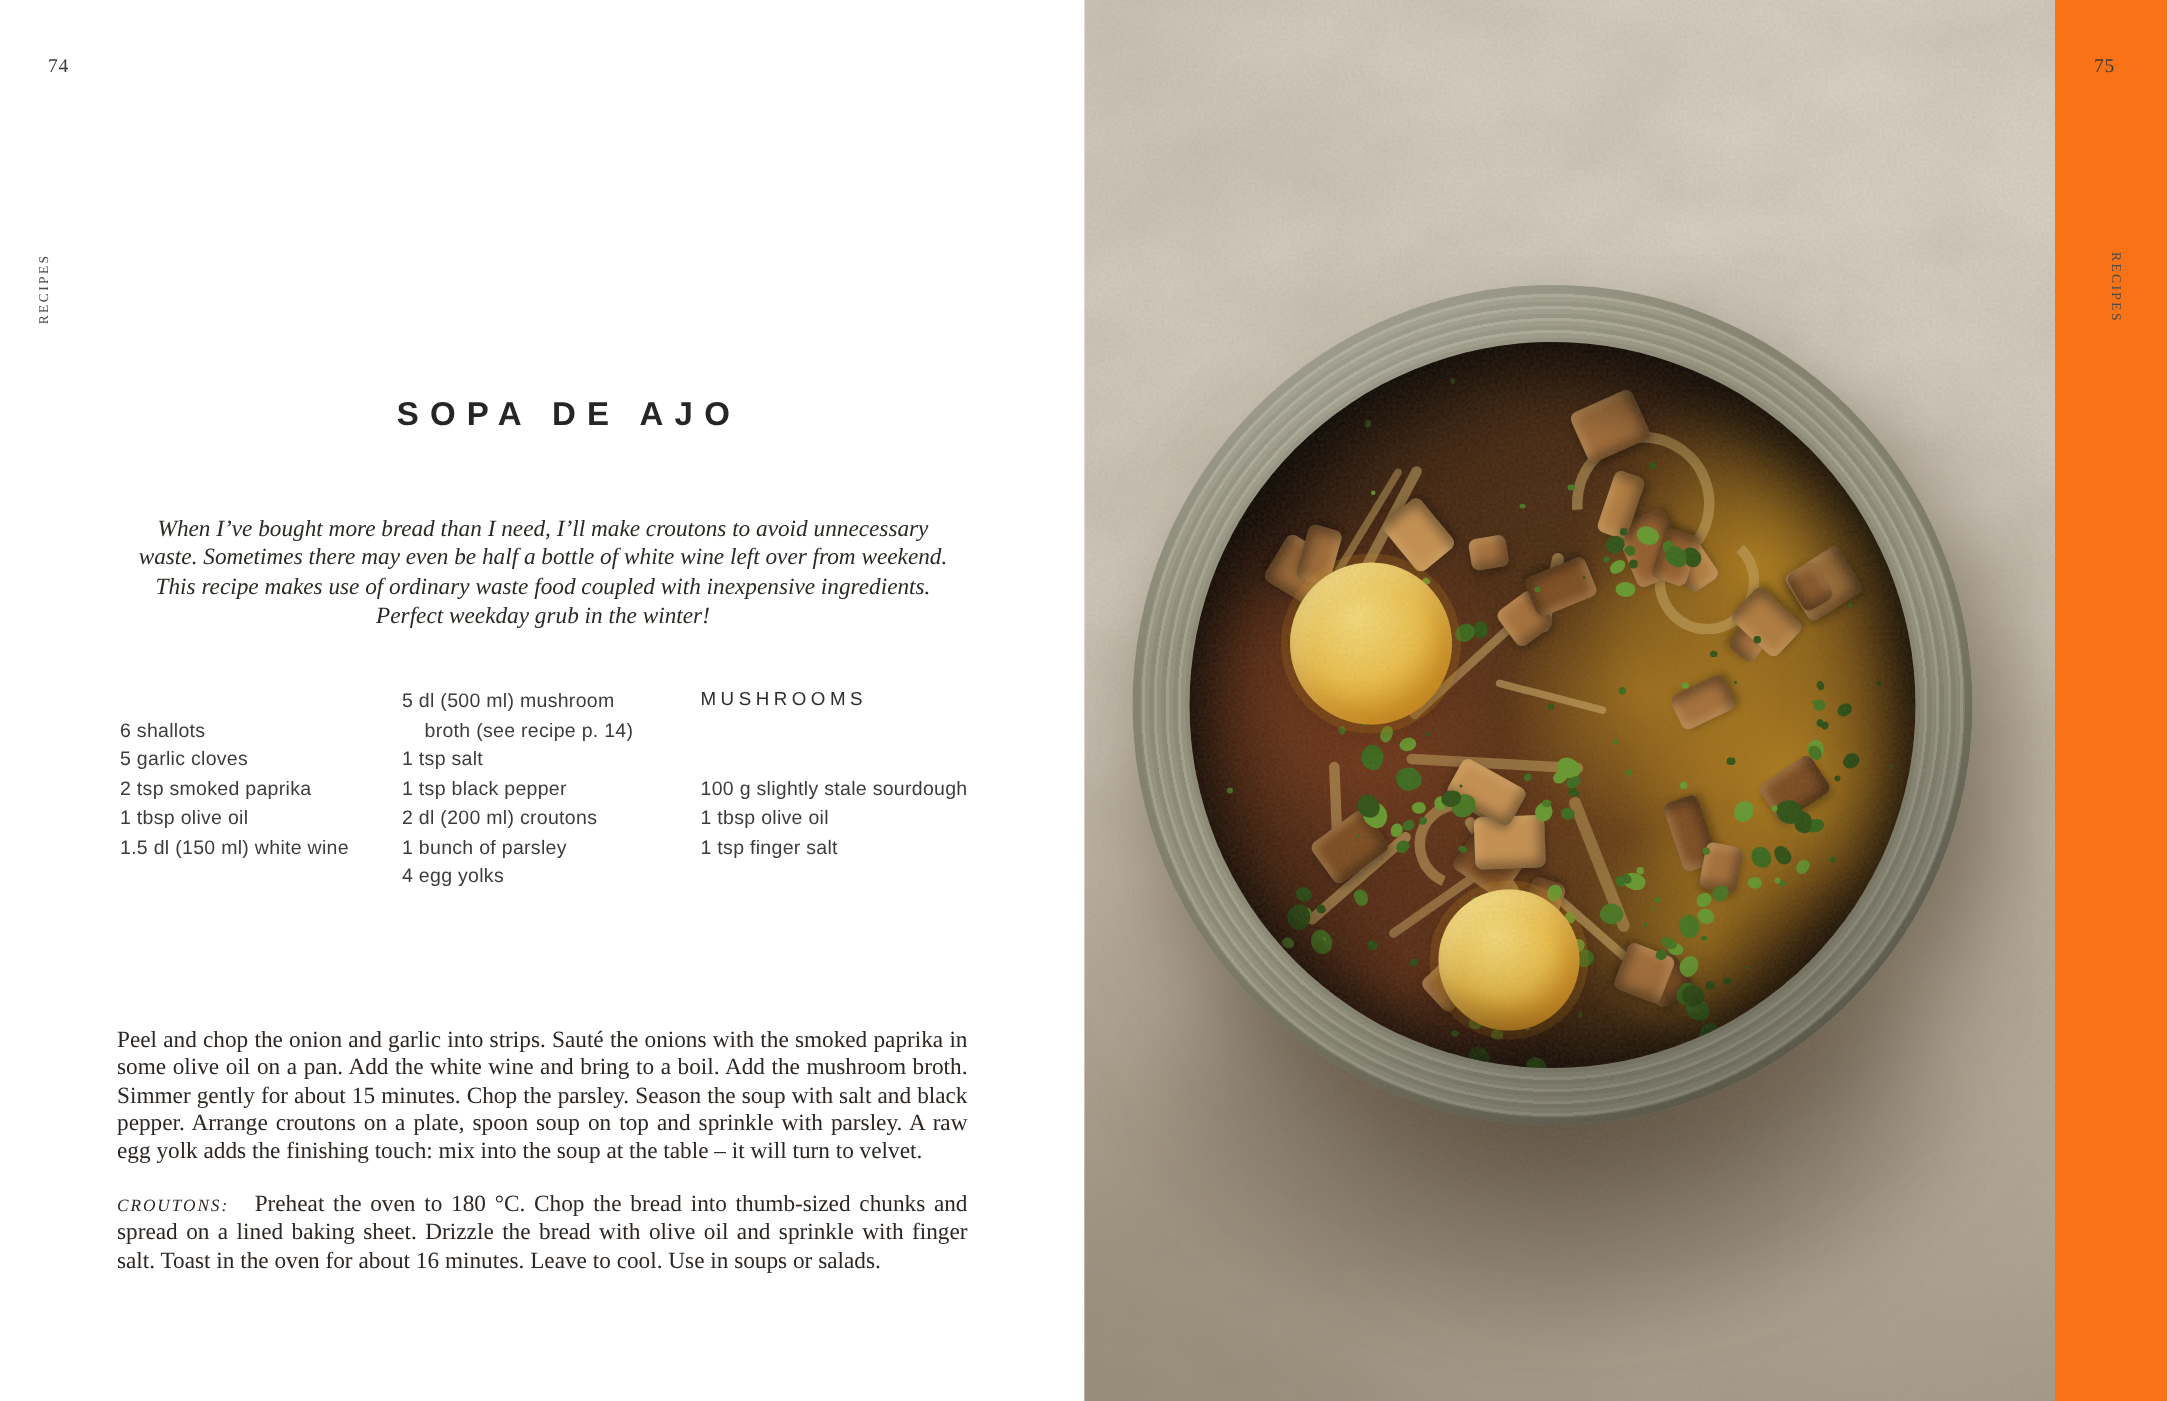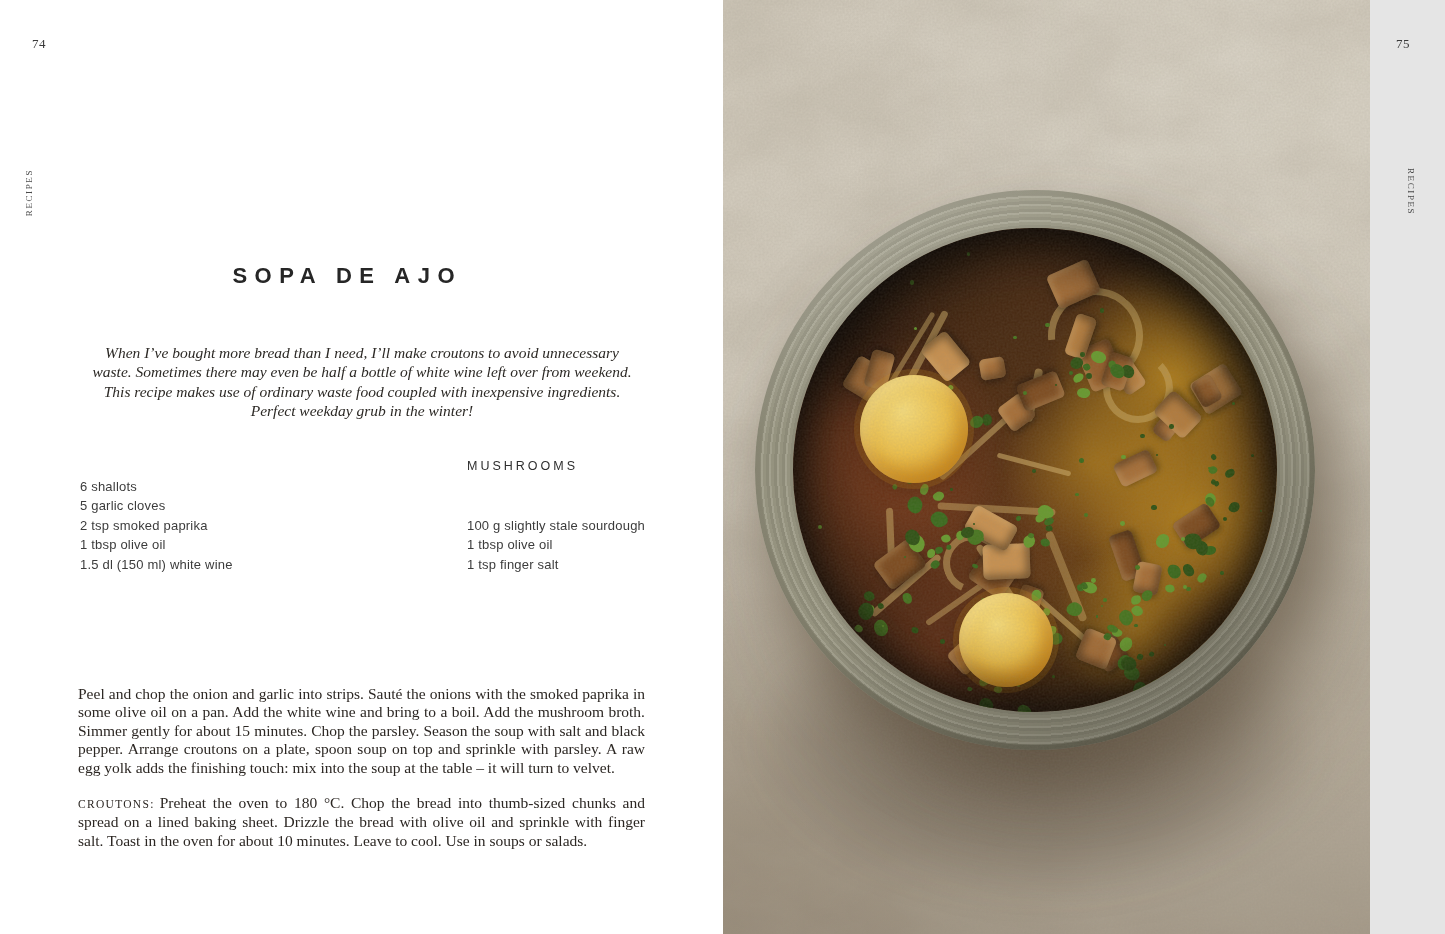--- a/index.html
+++ b/index.html
@@ -9,42 +9,42 @@
 
   
   .page-left { position:absolute; left:0; top:0; width:723px; height:934px; background:#fff; }
   .pagenum { position:absolute; font-size:13px; color:#3a3a3a; letter-spacing:.5px; }
   .pagenum-left { left:32px; top:36px; }
   .running-head { position:absolute; left:78px; top:37px; width:567px; text-align:center;
                   font-size:11.5px; letter-spacing:3.2px; color:#3b3632; }
   .side-label { position:absolute; font-size:9px; letter-spacing:1.6px; color:#4a4a4a;
                 writing-mode:vertical-rl; }
   .side-label-left { left:24px; top:169px; transform:rotate(180deg); }
-  .recipe-title { position:absolute; left:60px; top:263px; width:567px; text-align:center;
+  .recipe-title { position:absolute; left:92px; top:263px; width:567px; text-align:center;
                   font-family:"Liberation Sans", sans-serif; font-weight:700;
                   font-size:22px; letter-spacing:7.5px; color:#262626; text-indent:7.5px; }
   .intro { position:absolute; left:86px; top:343px; width:552px; text-align:center;
            font-style:italic; font-size:15.5px; line-height:19.3px; color:#2c2925; }
 
   .ing-col { position:absolute; top:457px; font-family:"Liberation Sans", sans-serif; }
   .ing-col ul { list-style:none; }
   .ing-col li { font-size:13px; line-height:19.5px; letter-spacing:.2px; color:#3c3c3c; white-space:nowrap; }
   .ing-col ul.meta li { color:#9b9b9b; }
   .ing-gap { height:19.5px; }
   .col-1 { left:80px;  width:182px; }
   .col-2 { left:268px; width:164px; }
   .col-2 li { white-space:normal; padding-left:15px; text-indent:-15px; }
   .col-3 { left:467px; width:192px; }
   .ing-head { font-size:12.5px; line-height:19.5px; letter-spacing:3px; color:#2f2f2f; }
 
   .method { position:absolute; left:78px; width:567px; text-align:justify;
             font-size:15.5px; line-height:18.4px; color:#2c2723; }
   .method-1 { top:685px; }
   .method-2 { top:794px; }
-  .caps-label { font-size:11.5px; letter-spacing:1.3px; color:#2c2723; margin-right:5px; }
+  .caps-label { font-size:11.5px; letter-spacing:1.3px; color:#2c2723; margin-right:17px;font-style:italic; }
 
   
   .photo { position:absolute; left:723px; top:0; width:647px; height:934px; overflow:hidden;
            background:
              linear-gradient(180deg, rgba(210,203,190,0) 52%, rgba(150,136,116,.45) 80%, rgba(130,116,97,.55) 100%),
              radial-gradient(ellipse at 78% 8%,  #dbd5c8 0%, rgba(219,213,200,0) 55%),
              radial-gradient(ellipse at 12% 30%, #d4cdbf 0%, rgba(212,205,191,0) 50%),
              radial-gradient(ellipse at 90% 55%, #c6beae 0%, rgba(198,190,174,0) 45%),
              radial-gradient(ellipse at 5% 95%,  rgba(125,110,90,.45), rgba(125,110,90,0) 40%),
              #d1cabc; }
@@ -66,21 +66,21 @@
   .soup { position:absolute; inset:38px; border-radius:50%; overflow:hidden; z-index:5;
           background:
             radial-gradient(circle at 56% 28%, #4a2a10 0%, rgba(74,42,16,0) 50%),
             radial-gradient(circle at 28% 55%, #6e3517 0%, rgba(110,53,23,0) 48%),
             radial-gradient(circle at 72% 58%, #8a5a16 0%, rgba(138,90,22,0) 50%),
             #2e1a0c; }
   .soup-inner-shadow { position:absolute; inset:0; border-radius:50%; z-index:40; pointer-events:none;
           box-shadow: inset 0 18px 48px rgba(0,0,0,.8), inset 0 -10px 32px rgba(0,0,0,.38), inset 0 0 75px rgba(18,9,2,.5); }
   .yolk { position:absolute; border-radius:50%; z-index:30; }
 
-  .margin-right { position:absolute; left:1370px; top:0; width:75px; height:934px; background:#e5e5e5; }
+  .margin-right { position:absolute; left:1370px; top:0; width:75px; height:934px; background:#f97316; }
   .pagenum-right { left:26px; top:36px; }
   .side-label-right { left:36px; top:168px; }
 </style>
 </head>
 <body>
 
 <div class="spread">
 
   <section class="page-left">
     <div class="pagenum pagenum-left">74</div>
@@ -93,34 +93,44 @@
       <div class="ing-gap"></div>
       <ul>
           <li>6 shallots</li>
           <li>5 garlic cloves</li>
           <li>2 tsp smoked paprika</li>
           <li>1 tbsp olive oil</li>
           <li>1.5 dl (150 ml) white wine</li>
         </ul>
     </div>
 
+    <div class="ing-col col-2">
+      <ul>
+          <li>5 dl (500 ml) mushroom broth (see recipe p. 14)</li>
+          <li>1 tsp salt</li>
+          <li>1 tsp black pepper</li>
+          <li>2 dl (200 ml) croutons</li>
+          <li>1 bunch of parsley</li>
+          <li>4 egg yolks</li>
+        </ul>
+    </div>
 
     <div class="ing-col col-3">
       <div class="ing-head">MUSHROOMS</div>
       <div class="ing-gap"></div>
       <div class="ing-gap"></div>
       <ul>
           <li>100 g slightly stale sourdough</li>
           <li>1 tbsp olive oil</li>
           <li>1 tsp finger salt</li>
         </ul>
     </div>
 
     <p class="method method-1">Peel and chop the onion and garlic into strips. Sauté the onions with the smoked paprika in some olive oil on a pan. Add the white wine and bring to a boil. Add the mushroom broth. Simmer gently for about 15 minutes. Chop the parsley. Season the soup with salt and black pepper. Arrange croutons on a plate, spoon soup on top and sprinkle with parsley. A raw egg yolk adds the finishing touch: mix into the soup at the table – it will turn to velvet.</p>
-    <p class="method method-2"><span class="caps-label">CROUTONS:</span><span>Preheat the oven to 180 °C. Chop the bread into thumb-sized chunks and spread on a lined baking sheet. Drizzle the bread with olive oil and sprinkle with finger salt. Toast in the oven for about 10 minutes. Leave to cool. Use in soups or salads.</span></p>
+    <p class="method method-2"><span class="caps-label">CROUTONS:</span><span>Preheat the oven to 180 °C. Chop the bread into thumb-sized chunks and spread on a lined baking sheet. Drizzle the bread with olive oil and sprinkle with finger salt. Toast in the oven for about 16 minutes. Leave to cool. Use in soups or salads.</span></p>
   </section>
 
   <section class="photo" id="photo">
     <svg class="fx stains" width="647" height="934">
       <defs>
         <filter id="fStain" x="0" y="0" width="100%" height="100%">
           <feTurbulence type="fractalNoise" baseFrequency="0.010 0.014" numOctaves="4" seed="11"></feTurbulence>
           <feColorMatrix type="matrix" values="0 0 0 0 0.43  0 0 0 0 0.38  0 0 0 0 0.30  0.9 0 0 0 -0.25"></feColorMatrix>
         </filter>
         <filter id="fGrain" x="0" y="0" width="100%" height="100%">

